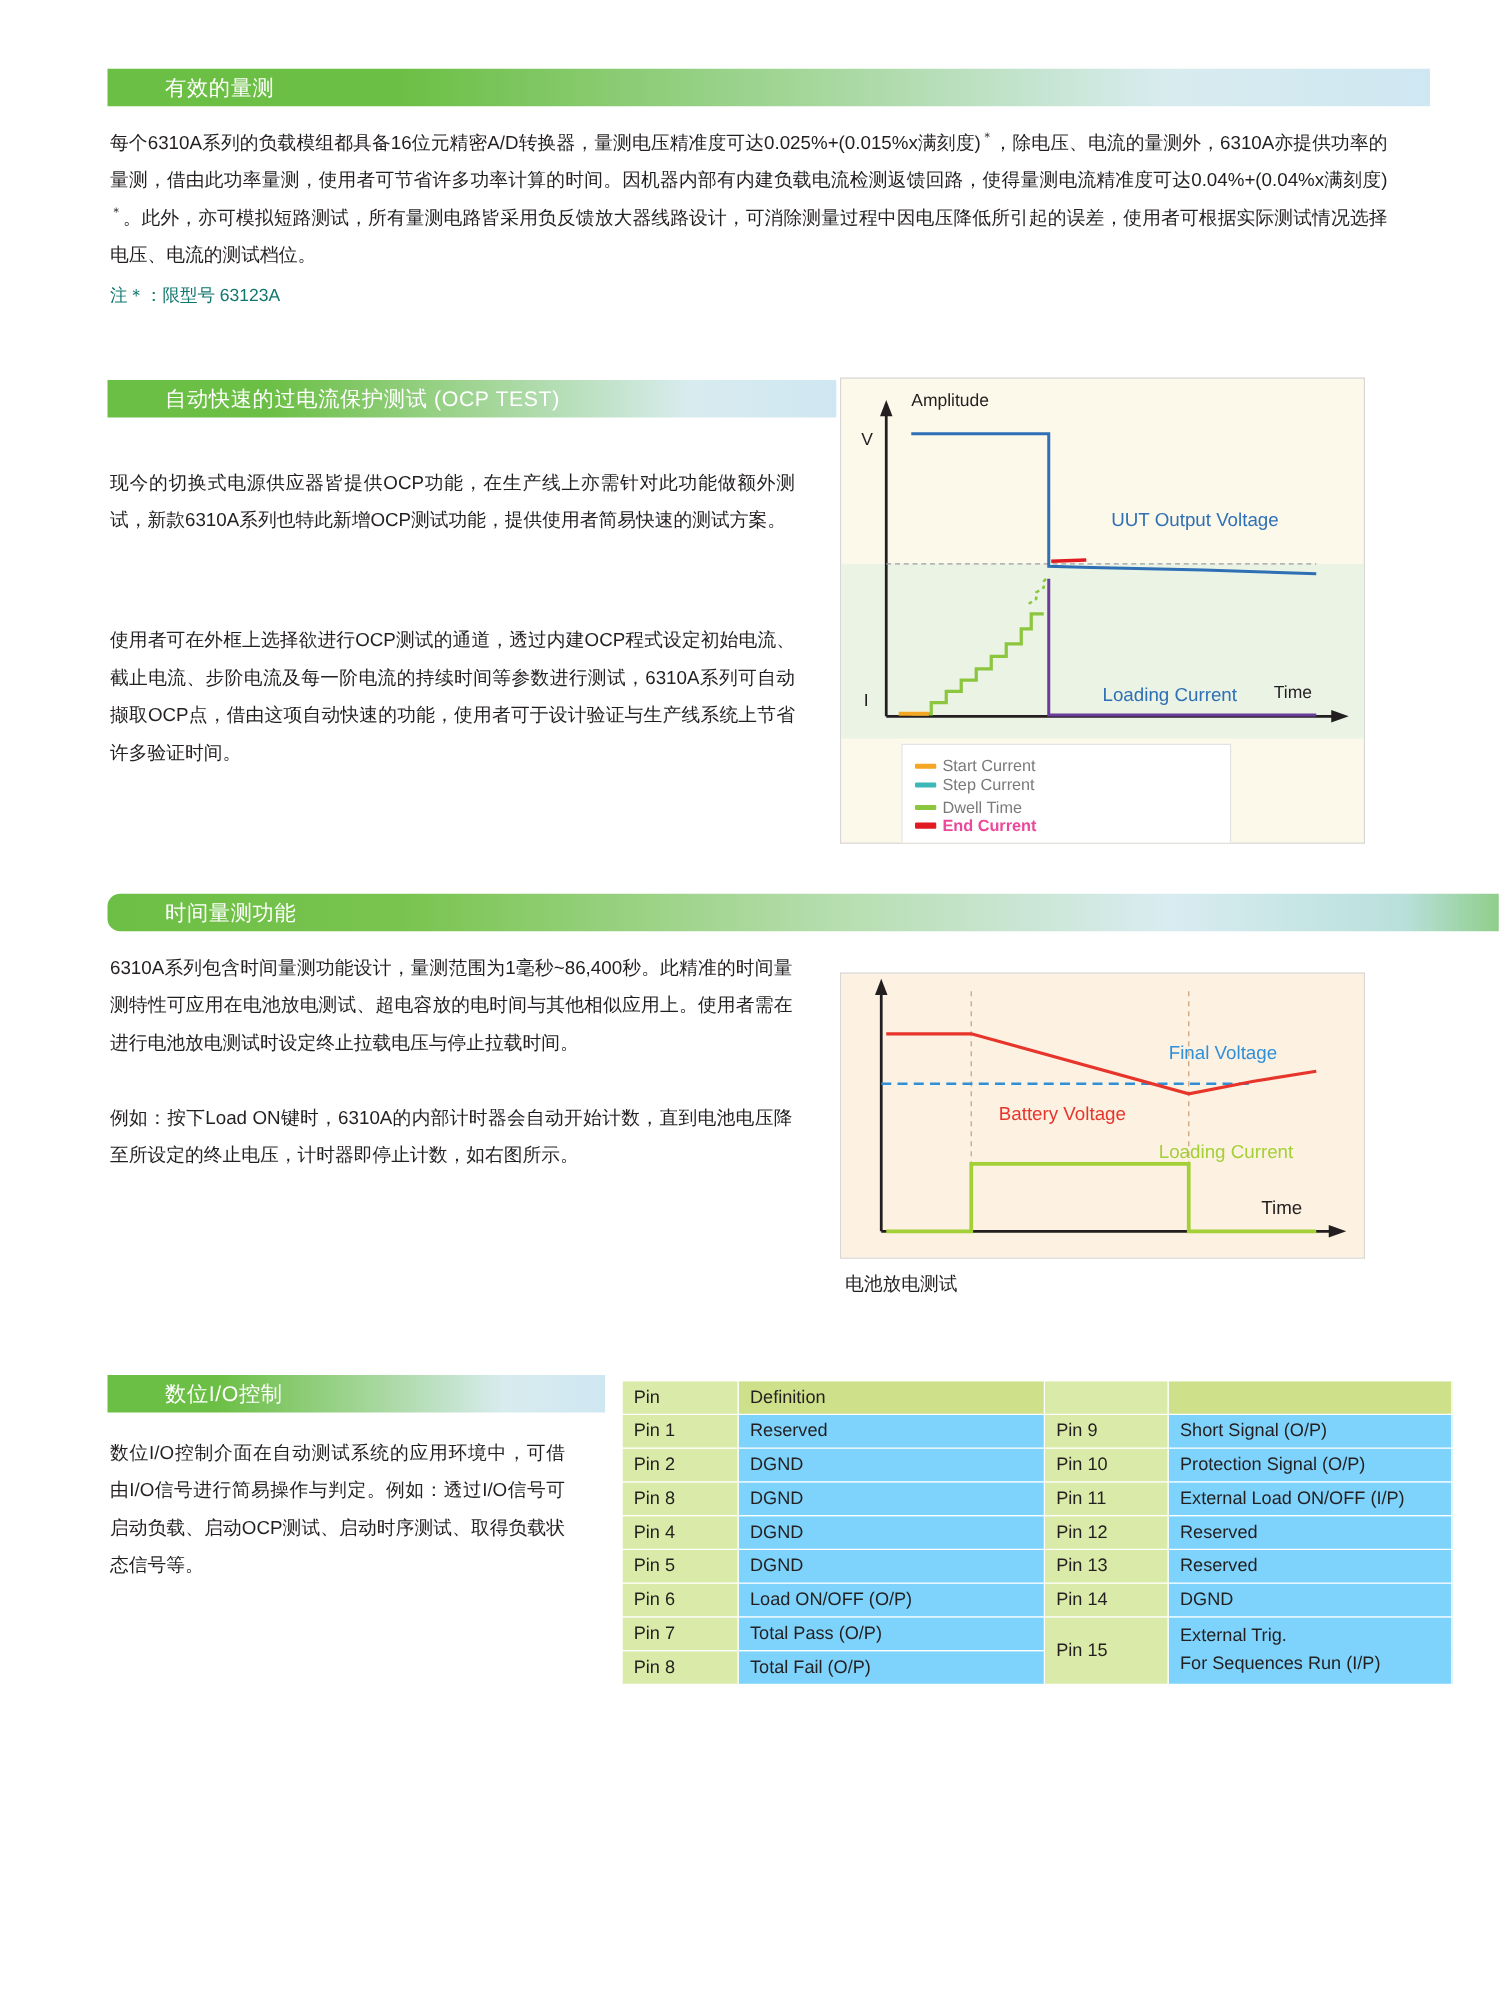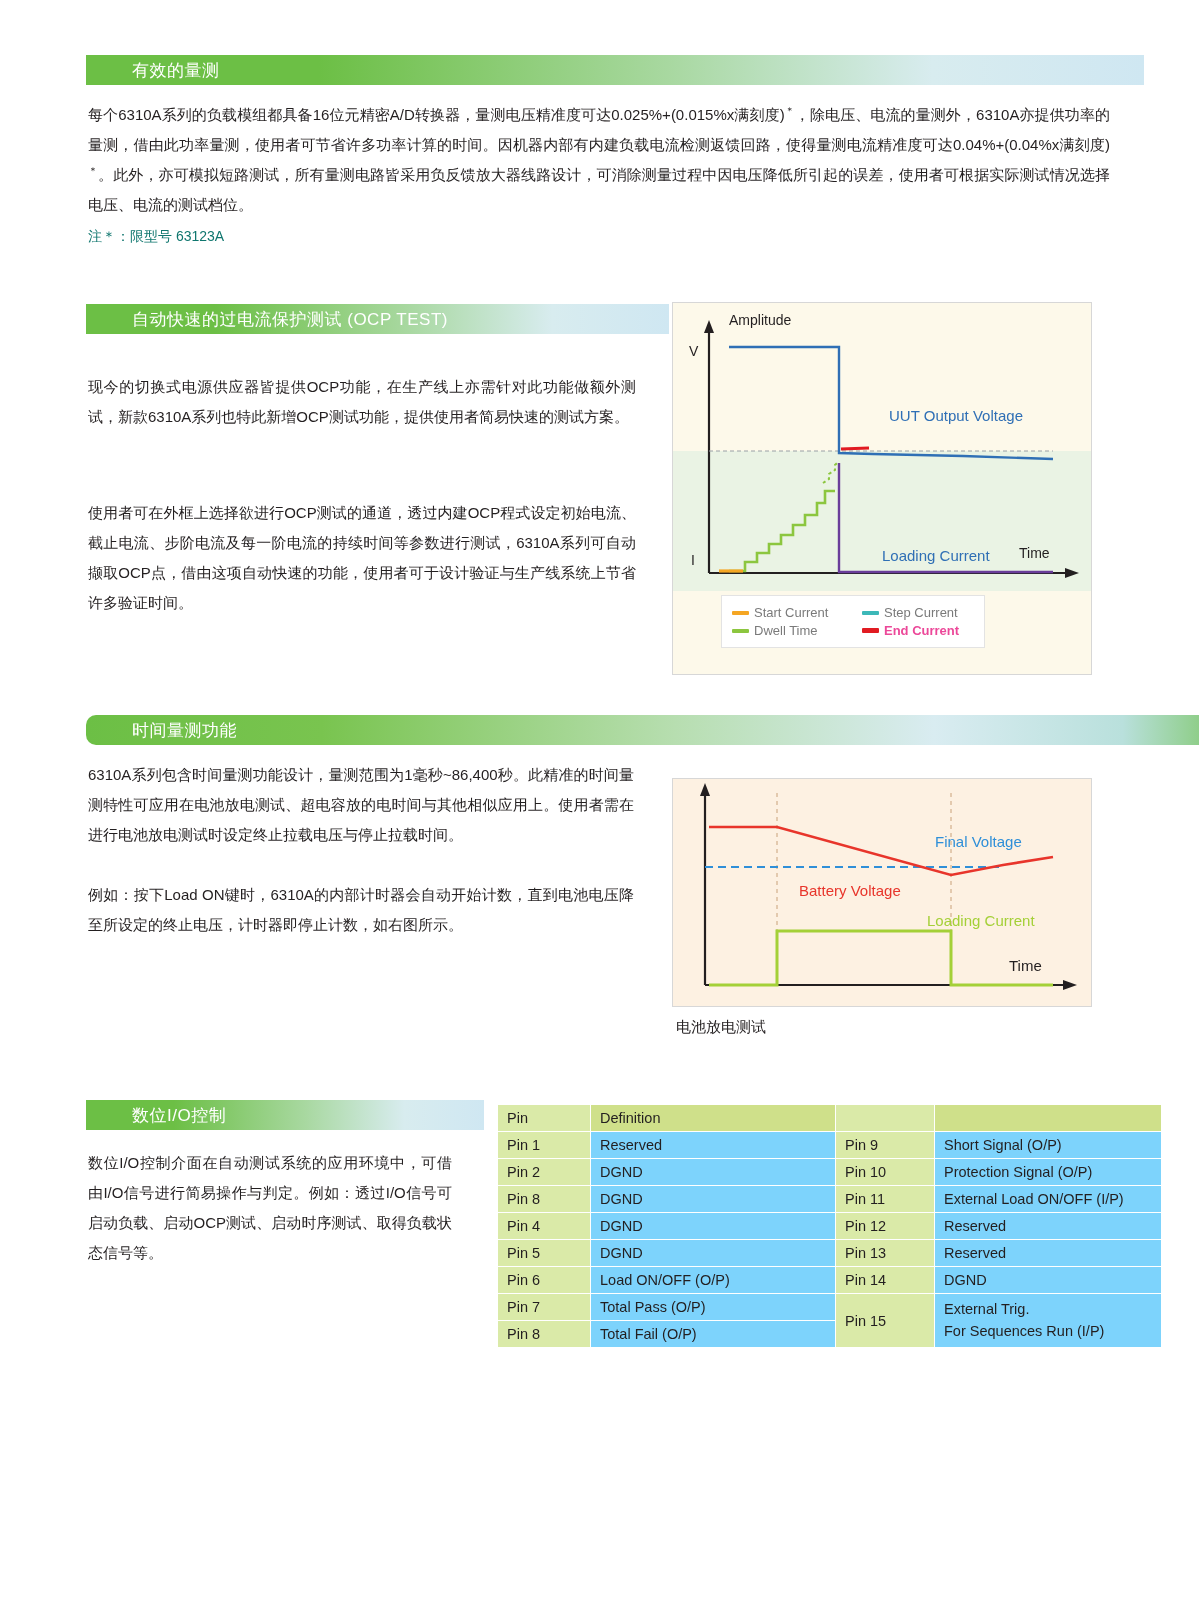--- a/index.html
+++ b/index.html
@@ -76,22 +76,23 @@
   .legend-box {
     position: absolute;
     background: #ffffff;
     border: 1px solid #e3e3e3;
     padding: 6px 10px;
     font-size: 13px;
     color: #7a7a7a;
   }
   .legend-row {
     display: flex;
-    gap: 18px;
+    gap: 0;
     margin: 3px 0;
+    flex-direction: column;
   }
   .legend-item {
     display: flex;
     align-items: center;
     gap: 5px;
     width: 118px;
   }
   .legend-swatch {
     display: inline-block;
     width: 17px;

